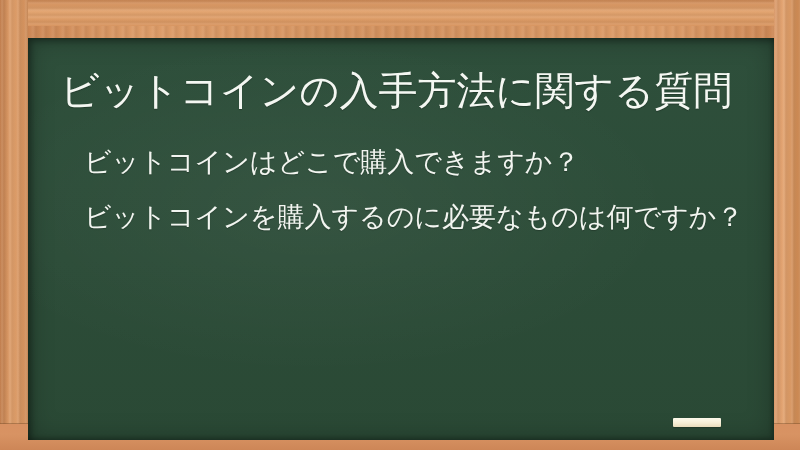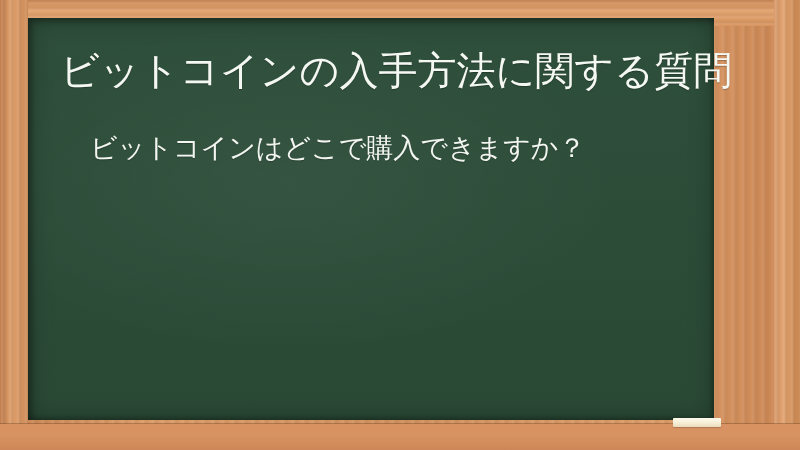--- a/index.html
+++ b/index.html
@@ -74,22 +74,22 @@
     position: absolute;
     left: 0; bottom: 25px;
     width: 800px; height: 2px;
     background: rgba(120,75,40,0.45);
   }
 
   
   .board {
     position: absolute;
     left: 28px;
-    top: 18px;
-    width: 686px;
+    top: 38px;
+    width: 746px;
     height: 402px;
     background:
       radial-gradient(ellipse 70% 60% at 38% 42%, rgba(255,255,255,0.045) 0%, rgba(255,255,255,0.0) 70%),
       linear-gradient(180deg, #2e4f3b 0%, #2c4c38 55%, #2a4935 100%);
     box-shadow: inset 0 0 26px rgba(0,0,0,0.28);
   }
   .board-inner-shadow {
     position: absolute;
     inset: 0;
     box-shadow:
@@ -109,21 +109,21 @@
     line-height: 46px;
     letter-spacing: 0px;
     white-space: nowrap;
     text-shadow: 0 1px 1px rgba(0,0,0,0.25);
   }
   .bullets {
     position: absolute;
     left: 56px;
     top: 104px;
     width: 700px;
-    margin: 6px;
+    margin: 0;
     padding: 0;
     list-style: none;
   }
   .bullet {
     color: #f2f5f0;
     font-size: 27px;
     line-height: 40px;
     margin: 0 0 15px 0;
     text-shadow: 0 1px 1px rgba(0,0,0,0.22);
   }
@@ -152,18 +152,19 @@
   <div class="ledge-lip"></div>
   <div class="frame-ledge"></div>
 
   <div class="board">
     <div class="board-inner-shadow"></div>
 
     <div class="title">ビットコインの入手方法に関する質問</div>
 
     <ul class="bullets">
       <li class="bullet">ビットコインはどこで購入できますか？</li>
+      <li class="bullet">ビットコインを購入するのに必要なものは何ですか？</li>
     </ul>
   </div>
 
   <div class="chalk"></div>
 
 </div>
 
 </body></html>

